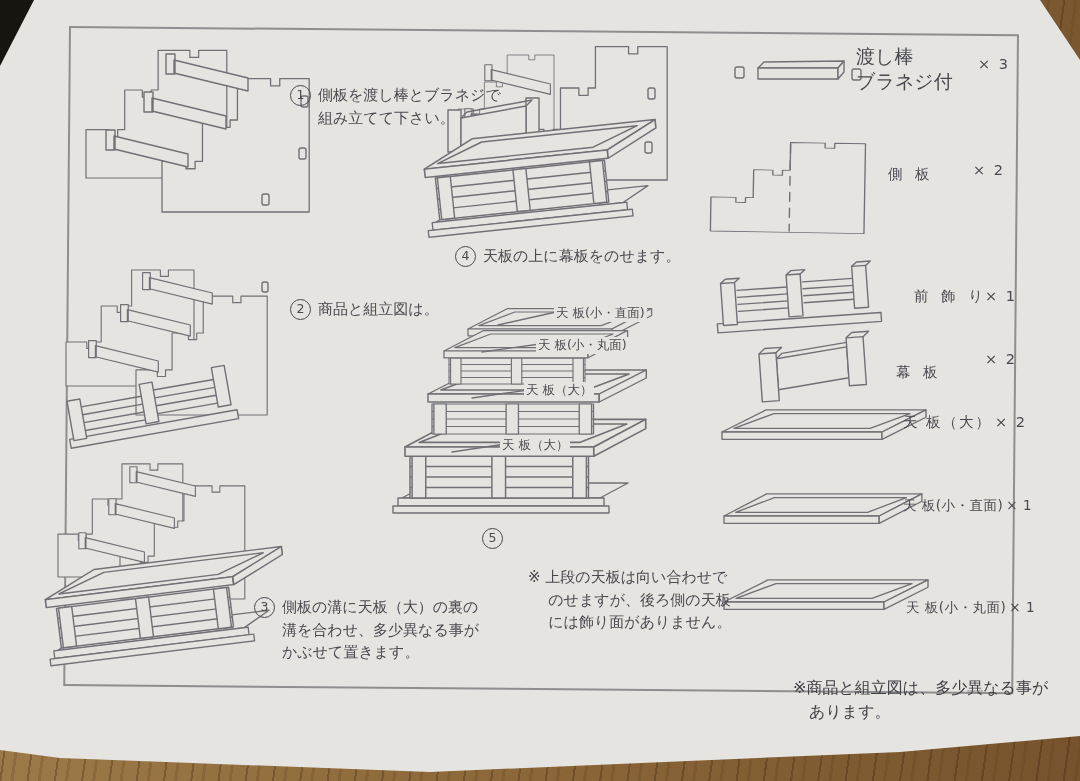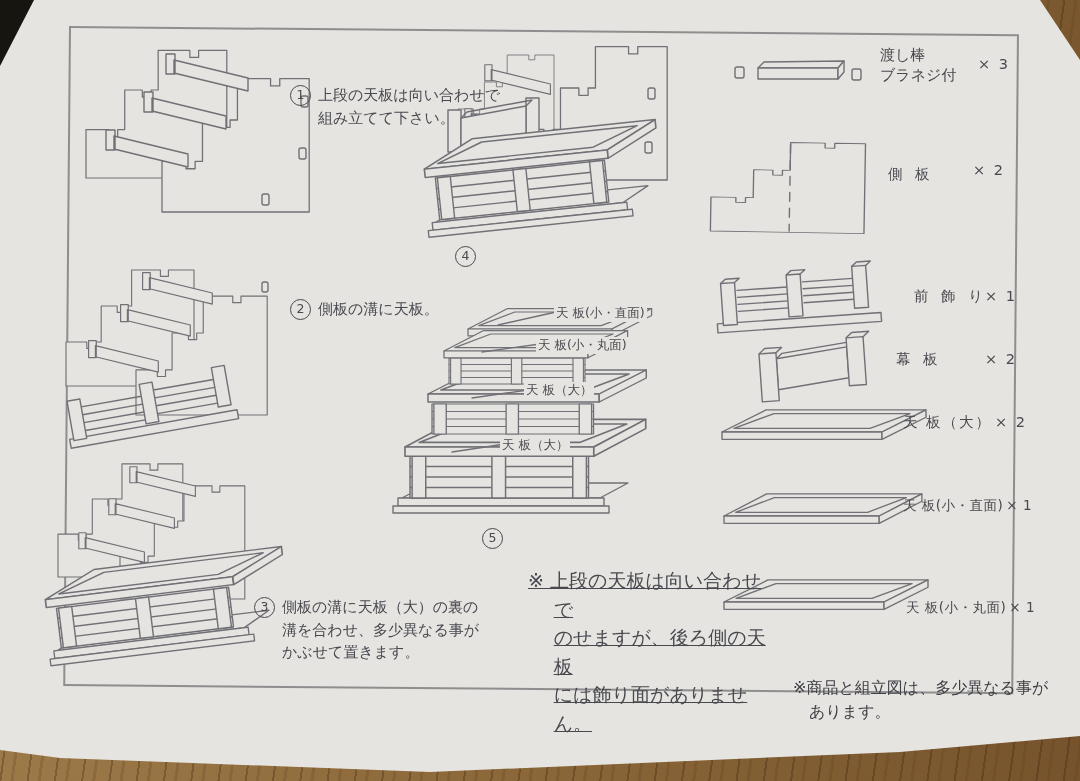--- a/index.html
+++ b/index.html
@@ -20,21 +20,21 @@
     background-color:#e6e4e0;
   }
   #corner-shadow{position:absolute;left:0;top:0;width:34px;height:66px;
     clip-path:polygon(0 0,34px 0,0 66px);background:#17150f;}
   #frame{position:absolute;left:69px;top:26px;width:946px;height:656px;
     border:2px solid rgba(120,120,122,.8);transform:rotate(.5deg);transform-origin:top left;}
   .t{position:absolute;color:#48484f;white-space:pre-wrap;line-height:1.5;}
   .step{display:flex;gap:7px;align-items:flex-start;font-size:15px;}
   .num{flex:0 0 auto;display:flex;width:19px;height:19px;margin-top:1px;border:1.6px solid #48484f;
     border-radius:50%;font-size:12.5px;align-items:center;justify-content:center;}
-  .note{font-size:19px;padding-left:1.35em;text-indent:-1.35em;text-decoration:underline;}
+  .note{font-size:15px;padding-left:1.35em;text-indent:-1.35em;}
   .pname{font-size:14.5px;letter-spacing:4px;}
   .pname-sm{font-size:13.5px;letter-spacing:.5px;}
   .pqty{font-size:14.5px;letter-spacing:2px;}
   .dlab{position:absolute;font-size:12.5px;color:#48484f;background:#e6e4e0;padding:0 2px;white-space:nowrap;}
   .footer{font-size:16px;padding-left:1em;text-indent:-1em;color:#3f3f46;}
   svg .ln{stroke:#707076;stroke-width:1.4;fill:none;stroke-linejoin:round;vector-effect:non-scaling-stroke;}
   svg .fp{fill:#e6e4e0;}
   svg line.ln{stroke-linecap:round;}
 </style>
 </head>
@@ -195,59 +195,60 @@
     <g>
       <use href="#board" class="ln fp" transform="translate(724,516) scale(0.97,0.92)"></use>
     </g>
     <g>
       <use href="#board" class="ln fp" transform="translate(724,602) scale(1.0,0.92)"></use>
     </g>
   </svg>
 
   <div class="t step" style="left:290px;top:84px;">
     <span class="num">1</span>
-    <span>上段の天板は向い合わせで
+    <span>側板を渡し棒とブラネジで
 組み立てて下さい。</span>
   </div>
   <div class="t step" style="left:290px;top:298px;">
     <span class="num">2</span>
-    <span>側板の溝に天板。</span>
+    <span>商品と組立図は。</span>
   </div>
   <div class="t step" style="left:254px;top:596px;">
     <span class="num">3</span>
     <span>側板の溝に天板（大）の裏の
 溝を合わせ、多少異なる事が
 かぶせて置きます。</span>
   </div>
   <div class="t step" style="left:455px;top:245px;">
     <span class="num">4</span>
+    <span>天板の上に幕板をのせます。</span>
   </div>
   <div class="t step" style="left:482px;top:527px;">
     <span class="num">5</span>
   </div>
   <div class="t note" style="left:528px;top:566px;width:220px;">※ 上段の天板は向い合わせで
 のせますが、後ろ側の天板
 には飾り面がありません。</div>
 
   <span class="dlab" style="left:554px;top:305px;">天 板(小・直面)</span>
   <span class="dlab" style="left:536px;top:337px;">天 板(小・丸面)</span>
   <span class="dlab" style="left:524px;top:382px;">天 板（大）</span>
   <span class="dlab" style="left:500px;top:437px;">天 板（大）</span>
 
-  <div class="t" style="left:880px;top:46px;font-size:15px;line-height:1.3;">渡し棒
+  <div class="t" style="left:856px;top:46px;font-size:19px;line-height:1.3;font-family:Liberation Mono, monospace;">渡し棒
 ブラネジ付</div>
   <div class="t pqty" style="left:978px;top:54px;">× 3</div>
 
   <div class="t pname" style="left:888px;top:164px;">側 板</div>
   <div class="t pqty" style="left:973px;top:160px;">× 2</div>
 
   <div class="t pname" style="left:914px;top:286px;text-align:center;">前 飾 り</div>
   <div class="t pqty" style="left:985px;top:286px;">× 1</div>
 
-  <div class="t pname" style="left:896px;top:349px;">幕 板</div>
+  <div class="t pname" style="left:896px;top:362px;">幕 板</div>
   <div class="t pqty" style="left:985px;top:349px;">× 2</div>
 
   <div class="t pname" style="left:903px;top:412px;letter-spacing:2px;">天 板（大）</div>
   <div class="t pqty" style="left:995px;top:412px;">× 2</div>
 
   <div class="t" style="left:903px;top:495px;display:flex;gap:3px;">
     <span class="pname-sm">天 板(小・直面)</span>
     <span class="pname-sm">× 1</span>
   </div>
   <div class="t" style="left:906px;top:597px;display:flex;gap:3px;">

